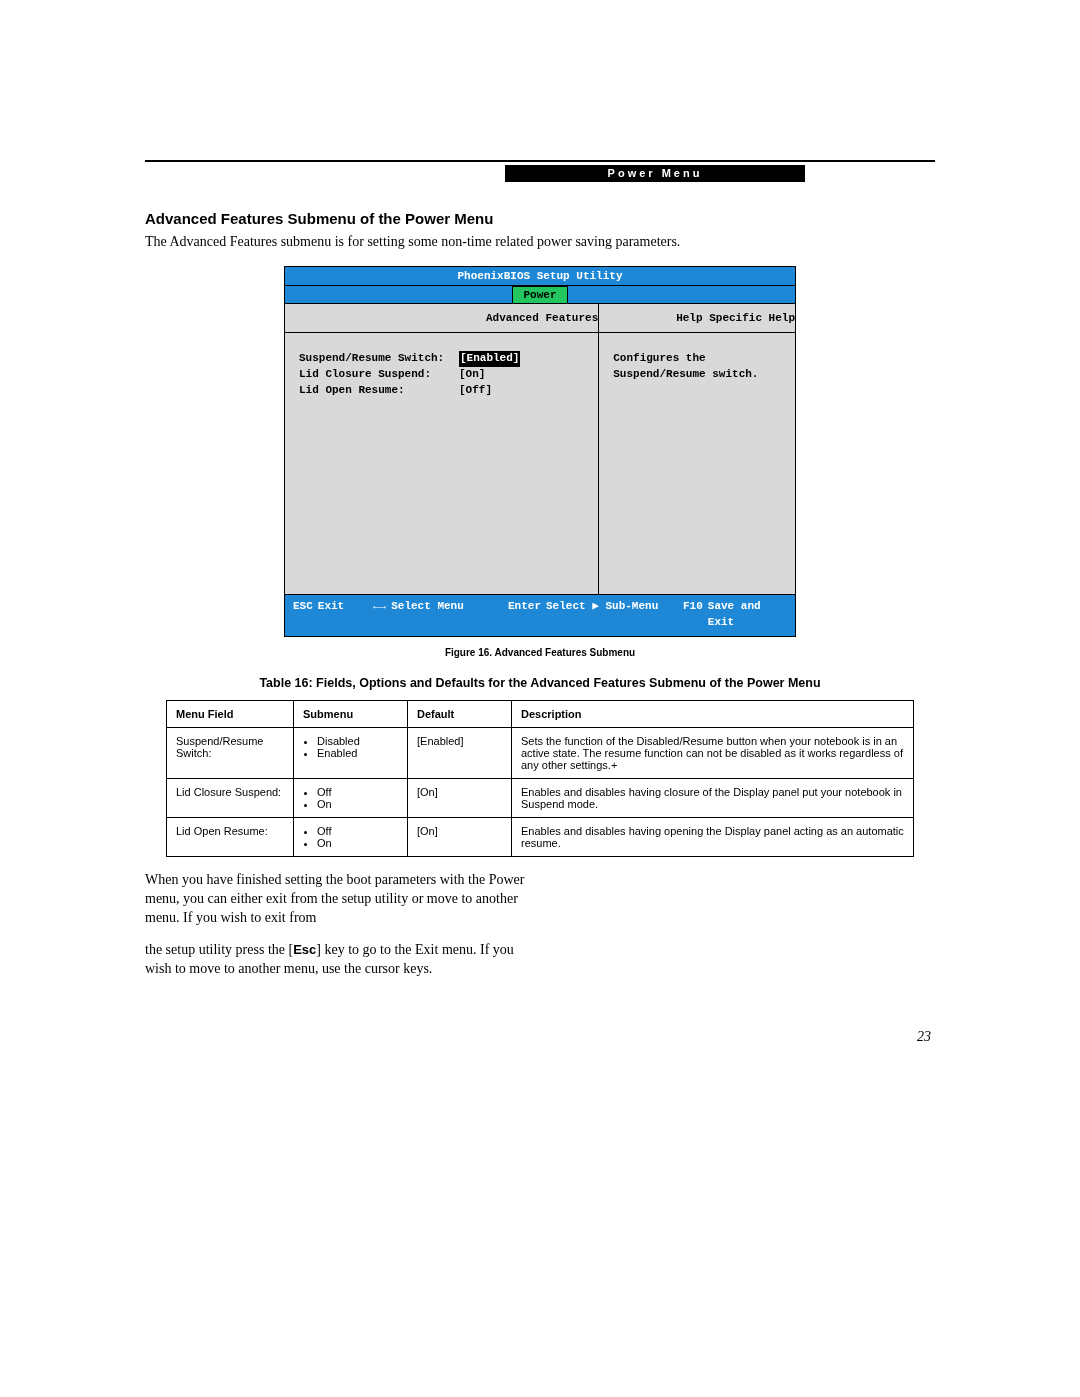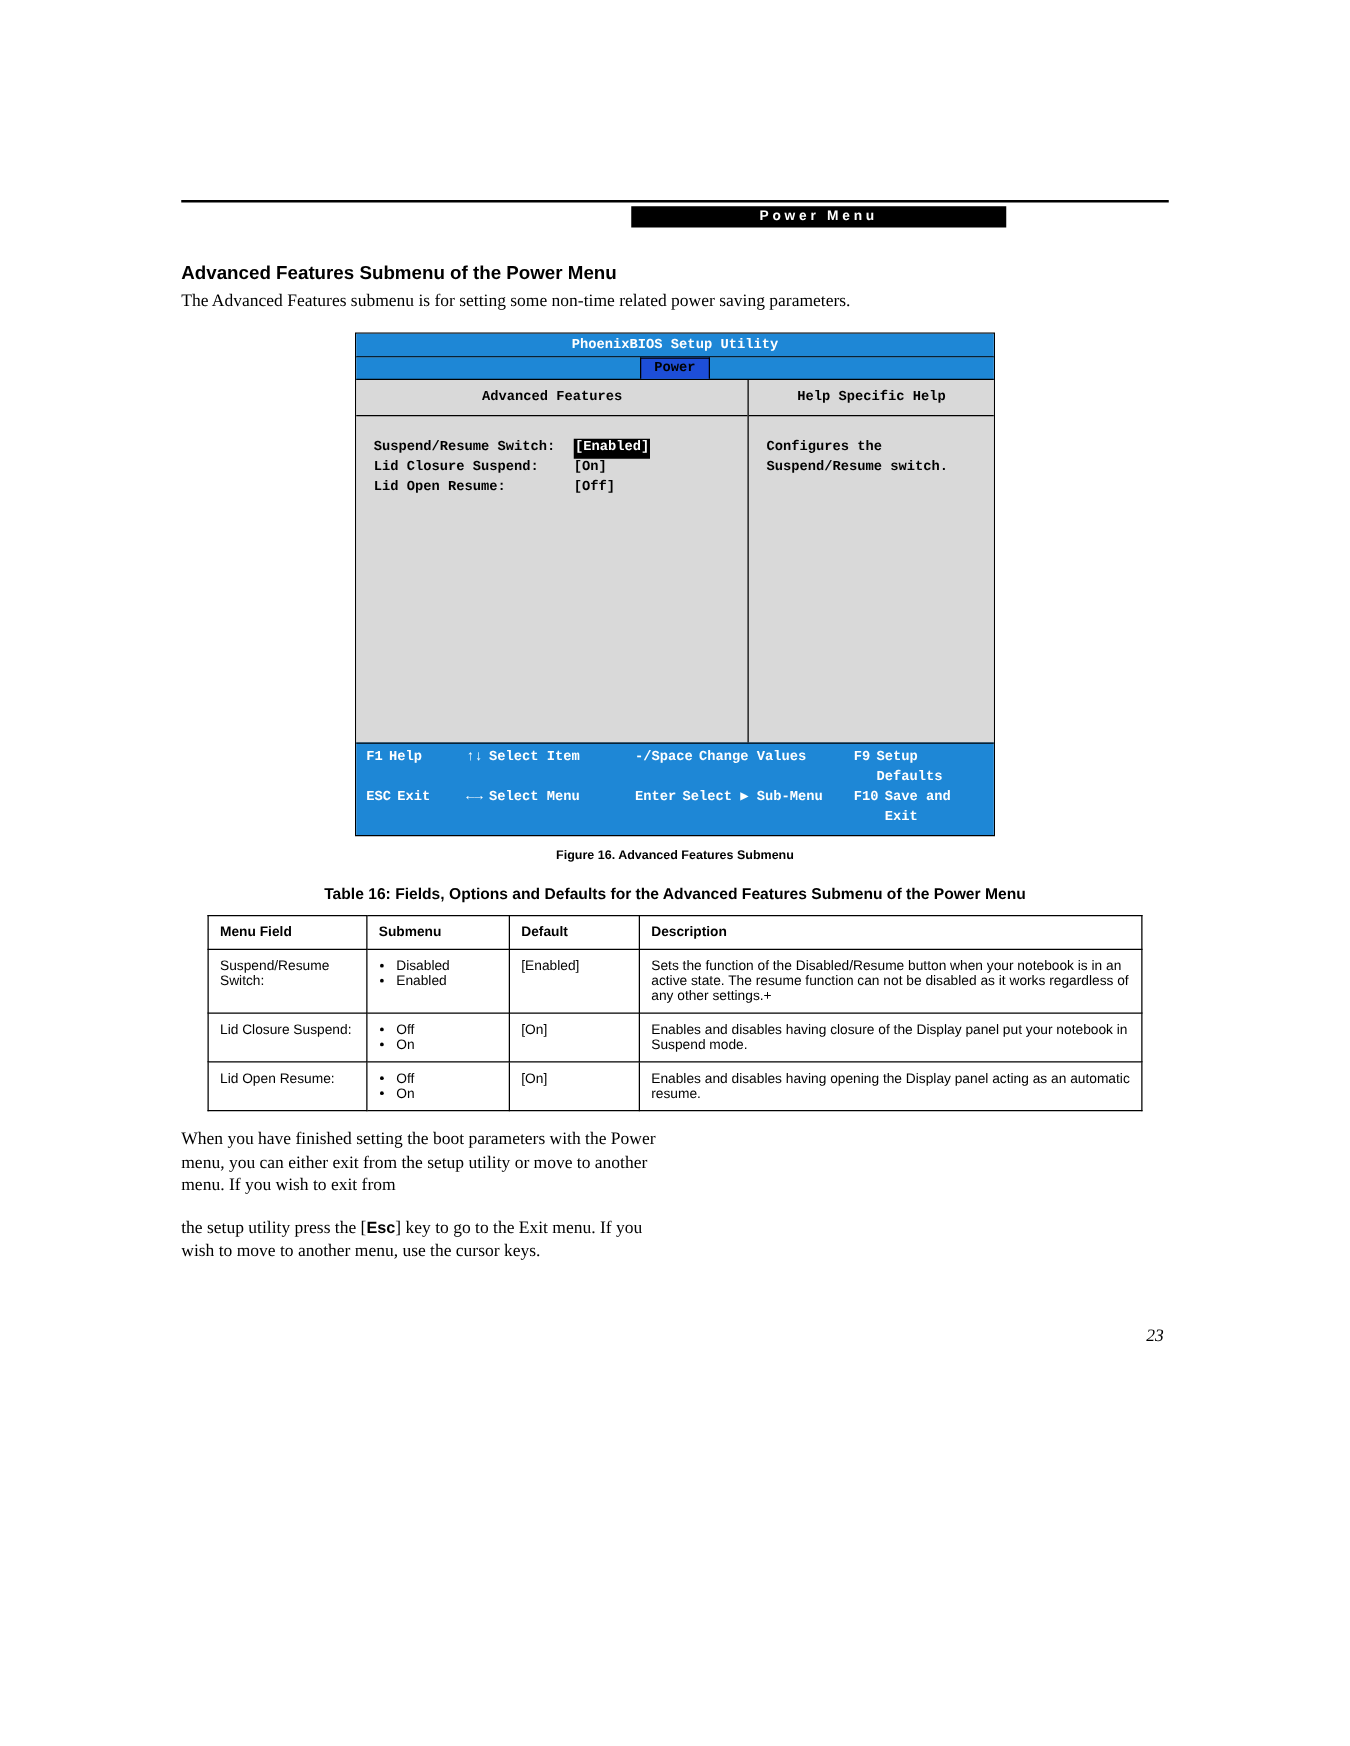--- a/index.html
+++ b/index.html
@@ -60,21 +60,21 @@
     border-bottom: 1px solid #000;
   }
   .bios-tabs {
     background: #1e87d6;
     border-bottom: 1px solid #000;
     padding: 0;
     display: flex;
     justify-content: center;
   }
   .bios-tab {
-    background: #1d4ed8;
+    background: #22c55e;
     color: #000;
     font-weight: bold;
     padding: 2px 10px;
     border: 1px solid #000;
     border-bottom: none;
   }
   .bios-main {
     display: flex;
     height: 290px;
     background: #d9d9d9;
@@ -86,21 +86,21 @@
     flex-direction: column;
   }
   .bios-right {
     flex: 1;
     display: flex;
     flex-direction: column;
   }
   .pane-h {
     border-bottom: 1px solid #000;
     font-weight: bold;
-    text-align: center;
+    text-align: right;
     padding: 8px 0;
   }
   .pane-body {
     padding: 18px 14px 8px 14px;
     font-weight: bold;
     line-height: 1.45;
     flex: 1;
   }
   .row {
     display: flex;
@@ -216,38 +216,20 @@
       </div>
       <div class="bios-right">
         <div class="pane-h">Help Specific Help</div>
         <div class="pane-body">
           <div>Configures the</div>
           <div>Suspend/Resume switch.</div>
         </div>
       </div>
     </div>
     <div class="bios-footer">
-      <div class="bf-row">
-        <div class="bf-cell bf-c1">
-            <span class="bf-key">F1</span>
-            <span class="bf-txt">Help</span>
-          </div>
-        <div class="bf-cell bf-c2">
-            <span class="bf-key">↑↓</span>
-            <span class="bf-txt">Select Item</span>
-          </div>
-        <div class="bf-cell bf-c3">
-            <span class="bf-key">-/Space</span>
-            <span class="bf-txt">Change Values</span>
-          </div>
-        <div class="bf-cell bf-c4">
-            <span class="bf-key">F9</span>
-            <span class="bf-txt">Setup Defaults</span>
-          </div>
-      </div>
       <div class="bf-row">
         <div class="bf-cell bf-c1">
             <span class="bf-key">ESC</span>
             <span class="bf-txt">Exit</span>
           </div>
         <div class="bf-cell bf-c2">
             <span class="bf-key">←→</span>
             <span class="bf-txt">Select Menu</span>
           </div>
         <div class="bf-cell bf-c3">

